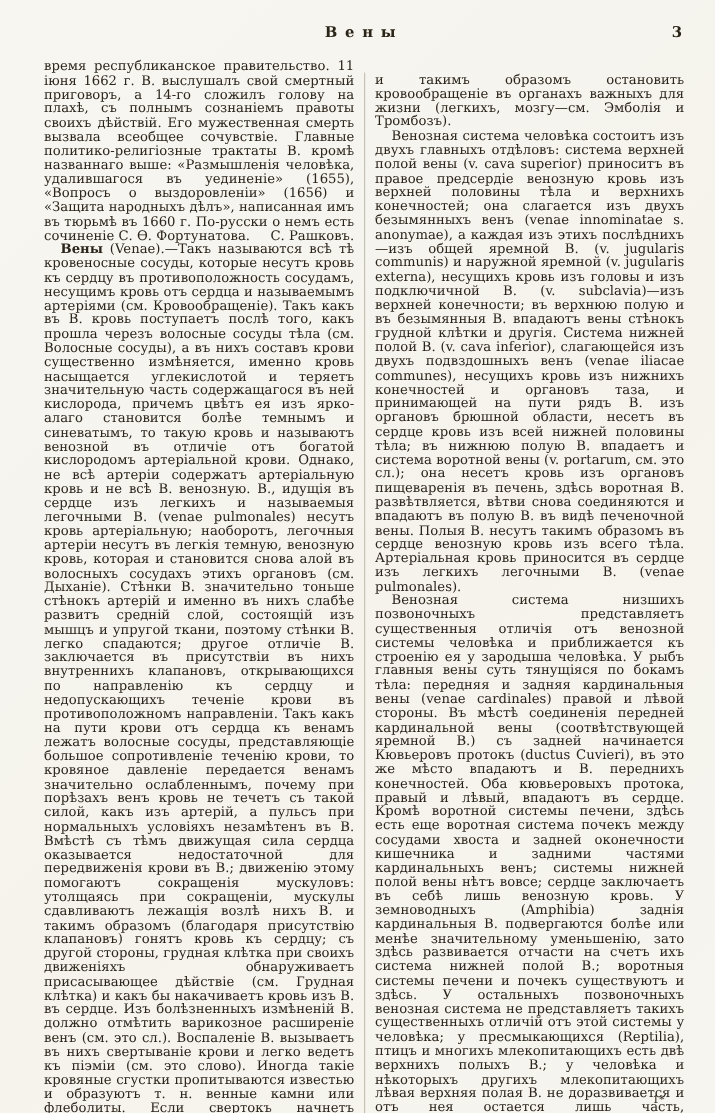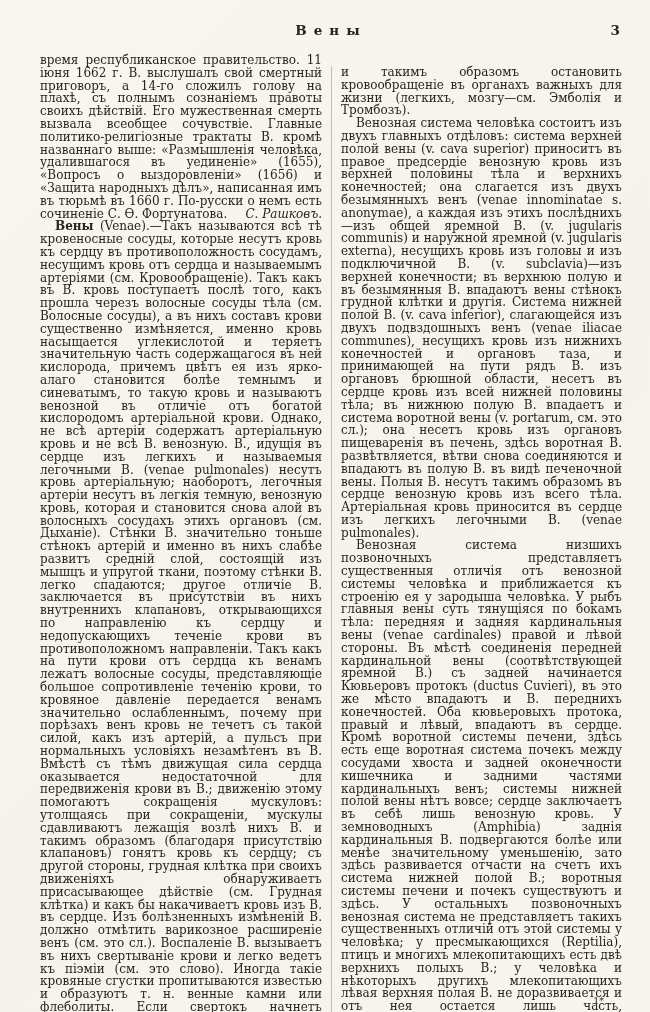--- a/index.html
+++ b/index.html
@@ -50,21 +50,20 @@
     text-align: justify;
     color: #2a241b;
   }
   .col-left  { padding-right: 9px; }
   .col-right { padding-left: 9px; border-left: 1px solid #c3bead; margin-top: 12px; }
   .para { text-indent: 15px; }
   .para.flush { text-indent: 0; }
   .entry-lead { font-weight: bold; }
   .author-sig {
     float: right;
-    font-style: italic;
     padding-left: 10px;
   }
   .footer-mark {
     position: absolute;
     right: 46px;
     bottom: 6px;
     font-size: 9.5px;
     color: #2a241b;
   }
 </style>

